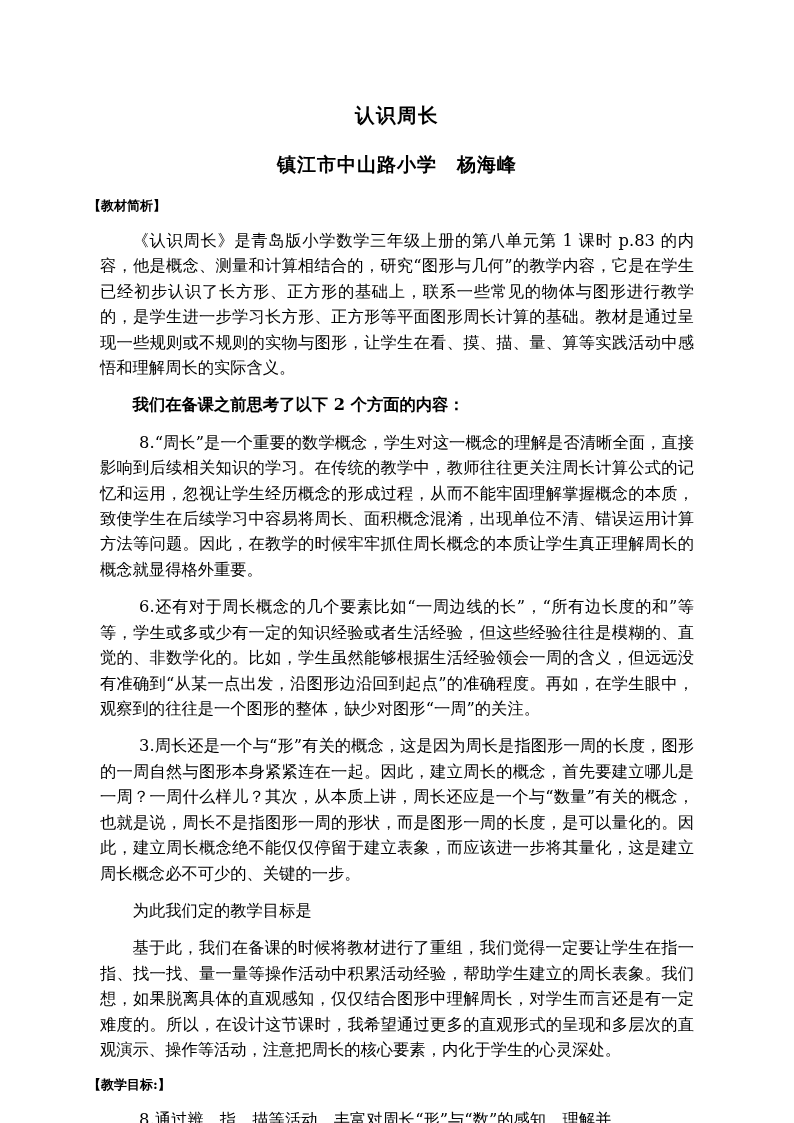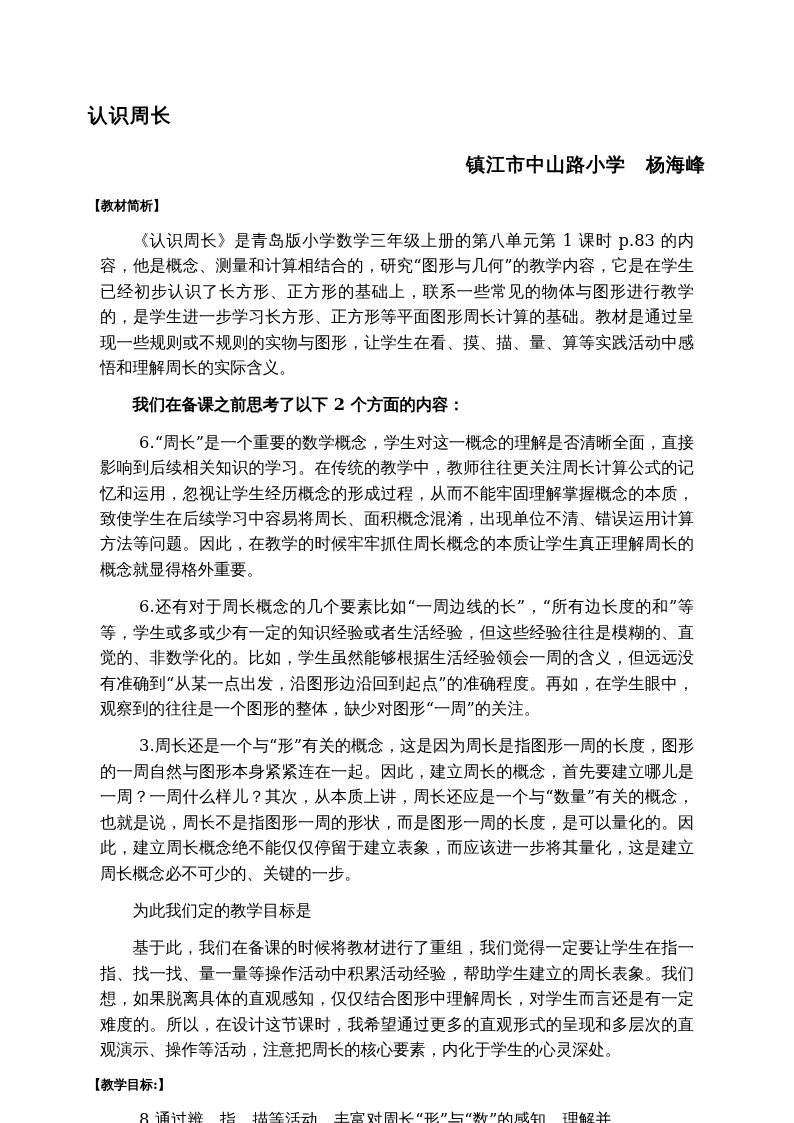--- a/index.html
+++ b/index.html
@@ -16,29 +16,29 @@
   }
   .page {
     position: relative;
     width: 794px;
     height: 1123px;
     box-sizing: border-box;
     padding: 88px 88px 0 88px;
     background: #ffffff;
   }
   .doc-title {
-    text-align: left;
+    text-align: center;
     font-size: 19.5px;
     font-weight: bold;
     letter-spacing: 1.5px;
     line-height: 1.6;
     margin: 12px 0 0 0;
   }
   .doc-subtitle {
-    text-align: right;
+    text-align: center;
     font-size: 19px;
     font-weight: bold;
     letter-spacing: 1px;
     line-height: 1.6;
     margin: 18px 0 16px 0;
   }
   .section-head {
     font-size: 13px;
     font-weight: bold;
     line-height: 1.56;
@@ -69,21 +69,21 @@
   <h1 class="doc-title">认识周长</h1>
 
   <h2 class="doc-subtitle">镇江市中山路小学　杨海峰</h2>
 
   <p class="section-head">【教材简析】</p>
 
   <p class="para">《认识周长》是青岛版小学数学三年级上册的第八单元第 1 课时 p.83 的内容，他是概念、测量和计算相结合的，研究“图形与几何”的教学内容，它是在学生已经初步认识了长方形、正方形的基础上，联系一些常见的物体与图形进行教学的，是学生进一步学习长方形、正方形等平面图形周长计算的基础。教材是通过呈现一些规则或不规则的实物与图形，让学生在看、摸、描、量、算等实践活动中感悟和理解周长的实际含义。</p>
 
   <p class="para bold">我们在备课之前思考了以下 2 个方面的内容：</p>
 
-  <p class="para lead-indent">6.“周长”是一个重要的数学概念，学生对这一概念的理解是否清晰全面，直接影响到后续相关知识的学习。在传统的教学中，教师往往更关注周长计算公式的记忆和运用，忽视让学生经历概念的形成过程，从而不能牢固理解掌握概念的本质，致使学生在后续学习中容易将周长、面积概念混淆，出现单位不清、错误运用计算方法等问题。因此，在教学的时候牢牢抓住周长概念的本质让学生真正理解周长的概念就显得格外重要。</p>
+  <p class="para lead-indent">8.“周长”是一个重要的数学概念，学生对这一概念的理解是否清晰全面，直接影响到后续相关知识的学习。在传统的教学中，教师往往更关注周长计算公式的记忆和运用，忽视让学生经历概念的形成过程，从而不能牢固理解掌握概念的本质，致使学生在后续学习中容易将周长、面积概念混淆，出现单位不清、错误运用计算方法等问题。因此，在教学的时候牢牢抓住周长概念的本质让学生真正理解周长的概念就显得格外重要。</p>
 
   <p class="para lead-indent">6.还有对于周长概念的几个要素比如“一周边线的长”，“所有边长度的和”等等，学生或多或少有一定的知识经验或者生活经验，但这些经验往往是模糊的、直觉的、非数学化的。比如，学生虽然能够根据生活经验领会一周的含义，但远远没有准确到“从某一点出发，沿图形边沿回到起点”的准确程度。再如，在学生眼中，观察到的往往是一个图形的整体，缺少对图形“一周”的关注。</p>
 
   <p class="para lead-indent">3.周长还是一个与“形”有关的概念，这是因为周长是指图形一周的长度，图形的一周自然与图形本身紧紧连在一起。因此，建立周长的概念，首先要建立哪儿是一周？一周什么样儿？其次，从本质上讲，周长还应是一个与“数量”有关的概念，也就是说，周长不是指图形一周的形状，而是图形一周的长度，是可以量化的。因此，建立周长概念绝不能仅仅停留于建立表象，而应该进一步将其量化，这是建立周长概念必不可少的、关键的一步。</p>
 
   <p class="para">为此我们定的教学目标是</p>
 
   <p class="para">基于此，我们在备课的时候将教材进行了重组，我们觉得一定要让学生在指一指、找一找、量一量等操作活动中积累活动经验，帮助学生建立的周长表象。我们想，如果脱离具体的直观感知，仅仅结合图形中理解周长，对学生而言还是有一定难度的。所以，在设计这节课时，我希望通过更多的直观形式的呈现和多层次的直观演示、操作等活动，注意把周长的核心要素，内化于学生的心灵深处。</p>
 
   <p class="section-head">【教学目标:】</p>

